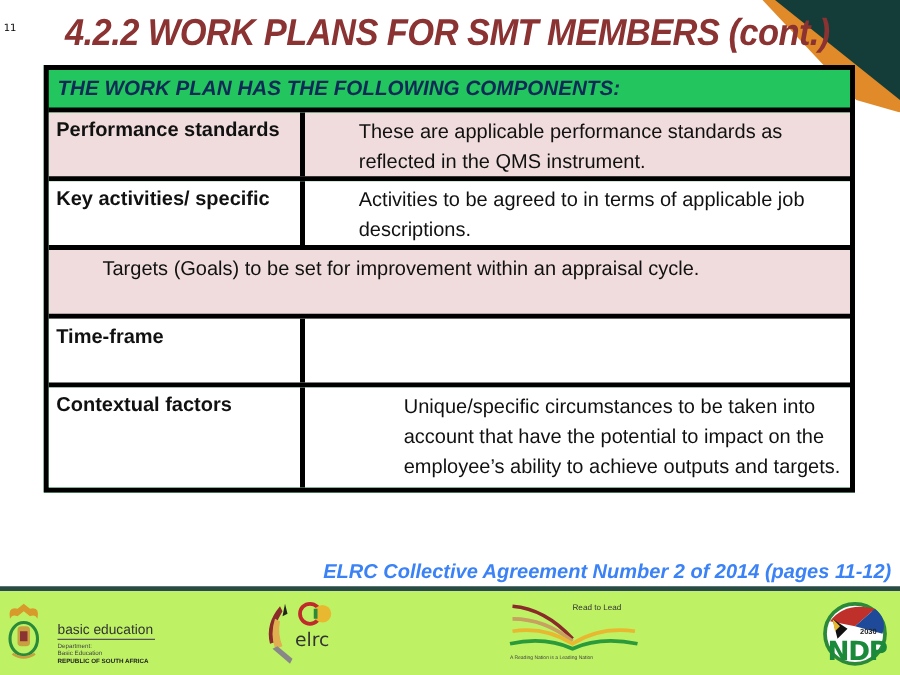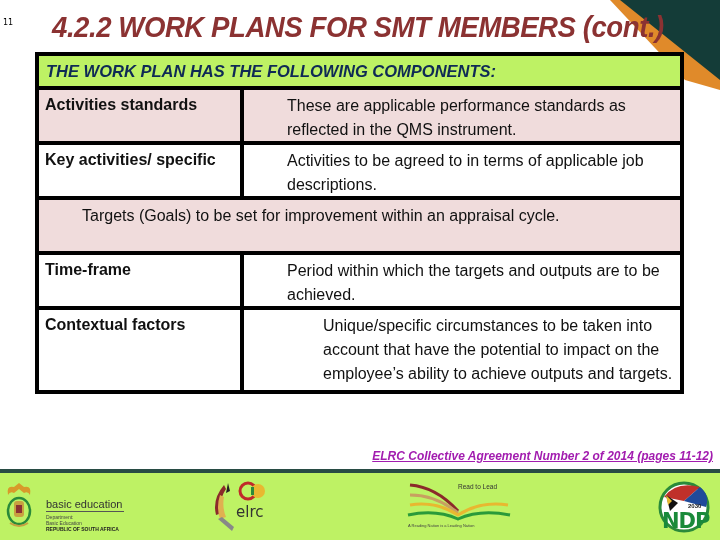--- a/index.html
+++ b/index.html
@@ -1,28 +1,28 @@
 <!DOCTYPE html>
 <html><head>
 <meta charset="utf-8">
 <style>
   html, body { margin:0; padding:0; }
   body { width:720px; height:540px; position:relative; overflow:hidden; background:#ffffff; font-family:"Liberation Sans", sans-serif; }
   .corner { position:absolute; top:0; right:0; width:260px; height:90px; }
   .slide-num { position:absolute; left:3px; top:18px; font-size:8px; color:#000; font-family:"DejaVu Sans", sans-serif; }
   .title { position:absolute; left:52px; top:10px; font-size:30px; font-weight:bold; font-style:italic; color:#8b3232; letter-spacing:-0.5px; white-space:nowrap; font-family:"Liberation Sans", sans-serif; transform:scaleX(0.92); transform-origin:left top; }
-  .table { position:absolute; left:35px; top:52px; width:649px; border:4px solid #000; box-sizing:border-box; background:#bef264; }
+  .table { position:absolute; left:35px; top:52px; width:649px; border:4px solid #000; box-sizing:border-box; background:#22c55e; }
   .thead { height:34px; border-bottom:4px solid #000; box-sizing:border-box; display:flex; align-items:center; padding-left:7px; font-size:16.5px; font-weight:bold; font-style:italic; color:#0f2a55; white-space:nowrap; }
   .row { display:flex; border-bottom:4px solid #000; box-sizing:border-box; }
   .row:last-child { border-bottom:none;gap:36px; }
   .row.pink { background:#f0dcdc; }
   .row.white { background:#ffffff; }
   .c1 { width:205px; border-right:4px solid #000; box-sizing:border-box; padding:4px 6px; font-size:16px; font-weight:bold; color:#111; white-space:nowrap; line-height:22px; }
   .c2 { flex:1; padding:4px 6px; font-size:16px; color:#111; line-height:24px;margin-left:37px; }
-  .citation { position:absolute; right:7px; top:449px; font-size:12px; font-weight:bold; font-style:italic; color:#a21caf; white-space:nowrap;text-decoration:underline; }
+  .citation { position:absolute; right:7px; top:449px; font-size:16px; font-weight:bold; font-style:italic; color:#3b82f6; white-space:nowrap; }
   .footer-line { position:absolute; left:0; top:469px; width:720px; height:4px; background:#284c44; }
   .footer { position:absolute; left:0; top:473px; width:720px; height:67px; background:#bef264; }
   .logo { position:absolute; }
   .dbe-text { position:absolute; left:42px; top:17px; }
   .dbe-title { font-size:11px; color:#333; border-bottom:1.5px solid #555; padding-bottom:1px; width:78px; }
   .dbe-sub { font-size:5px; color:#444; line-height:6px; margin-top:2px; }
   .dbe-sub b { color:#222; }
   .elrc-text { position:absolute; font-size:15px; color:#333; font-family:"DejaVu Sans", sans-serif; }
   .rtl-title { position:absolute; font-size:6.5px; color:#333; }
   .rtl-sub { position:absolute; font-size:4px; color:#444; white-space:nowrap; }
@@ -37,33 +37,32 @@
   <polygon points="160,0 260,0 260,80" fill="#143c38"></polygon>
 </svg>
 
 <div class="slide-num">11</div>
 <div class="title">4.2.2 WORK PLANS FOR SMT MEMBERS (cont.)</div>
 
 <div class="table">
   <div class="thead">THE WORK PLAN HAS THE FOLLOWING COMPONENTS:</div>
 
   <div class="row pink" style="height:55px">
-    <div class="c1">Activities standards</div>
+    <div class="c1">Performance standards</div>
     <div class="c2">These are applicable performance standards as reflected in the QMS instrument.</div>
   </div>
   <div class="row white" style="height:55px">
     <div class="c1">Key activities/ specific</div>
     <div class="c2">Activities to be agreed to in terms of applicable job descriptions.</div>
   </div>
   <div class="row pink" style="height:55px">
     <div class="c2">Targets (Goals) to be set for improvement within an appraisal cycle.</div>
   </div>
   <div class="row white" style="height:55px">
     <div class="c1">Time-frame</div>
-    <div class="c2">Period within which the targets and outputs are to be achieved.</div>
   </div>
   <div class="row white" style="height:80px">
     <div class="c1">Contextual factors</div>
     <div class="c2">Unique/specific circumstances to be taken into account that have the potential to impact on the employee’s ability to achieve outputs and targets.</div>
   </div>
 </div>
 
 <div class="citation">ELRC Collective Agreement Number 2 of 2014 (pages 11-12)</div>
 
 <div class="footer-line"></div>

